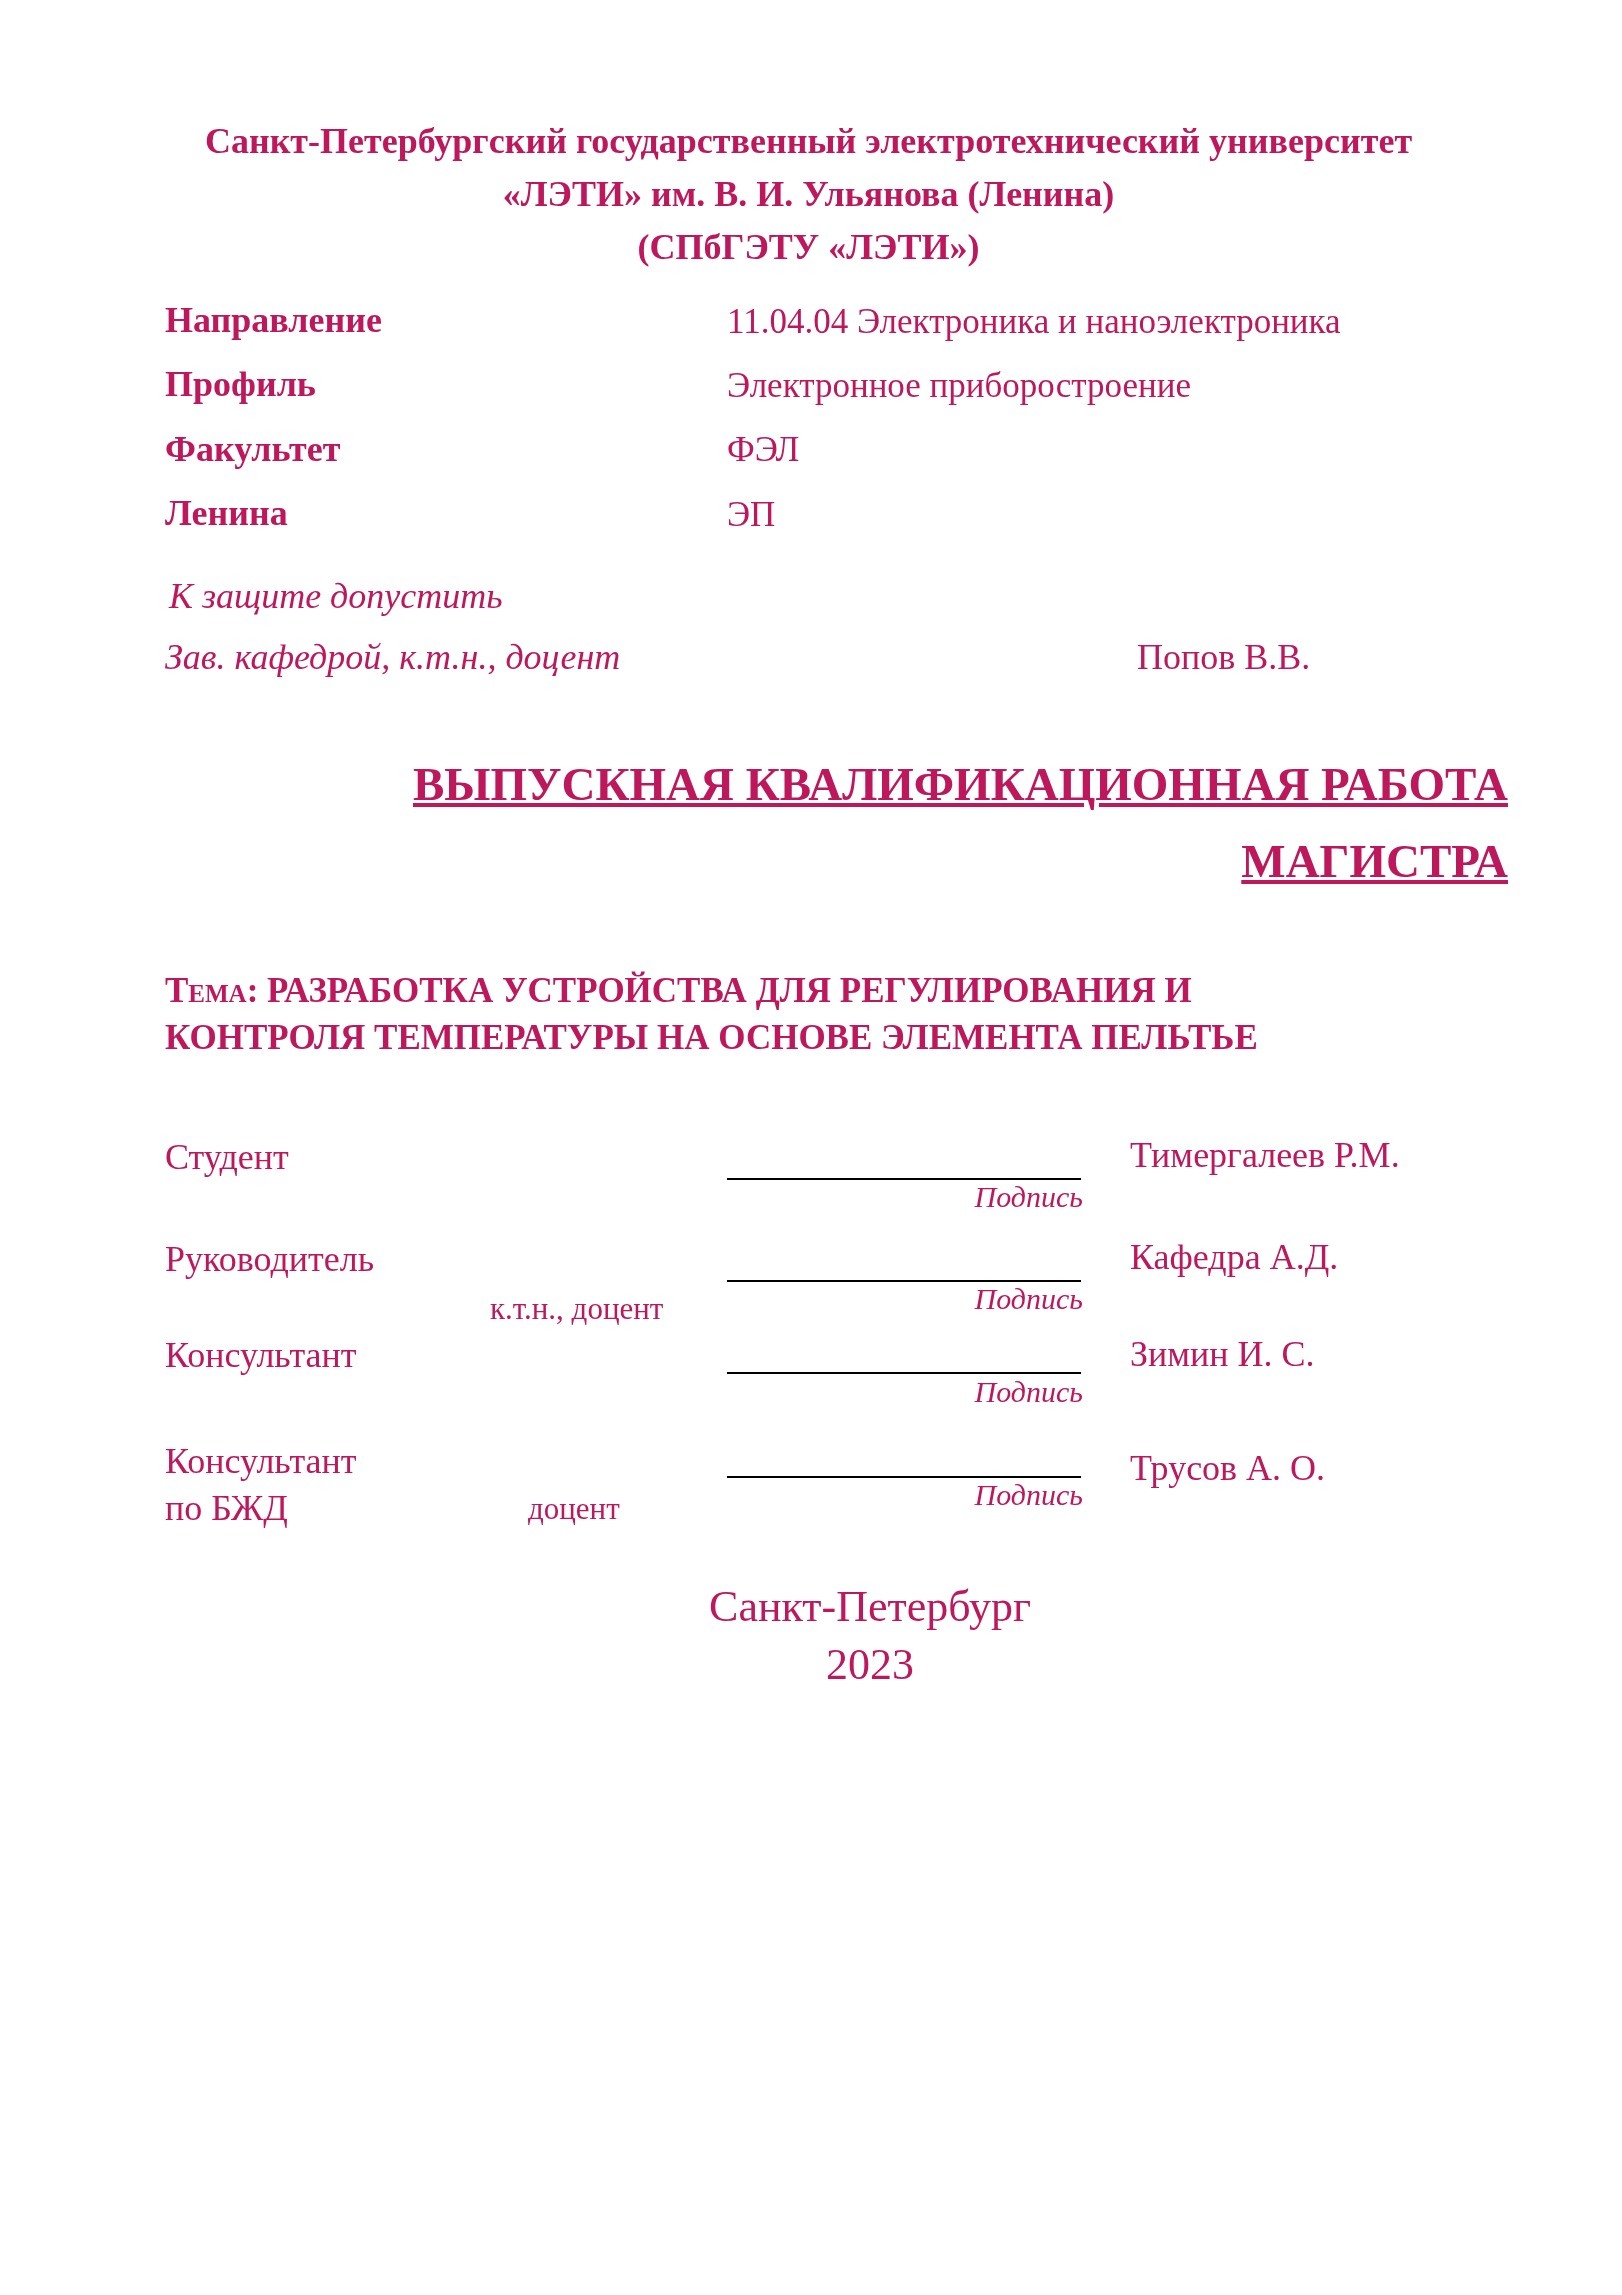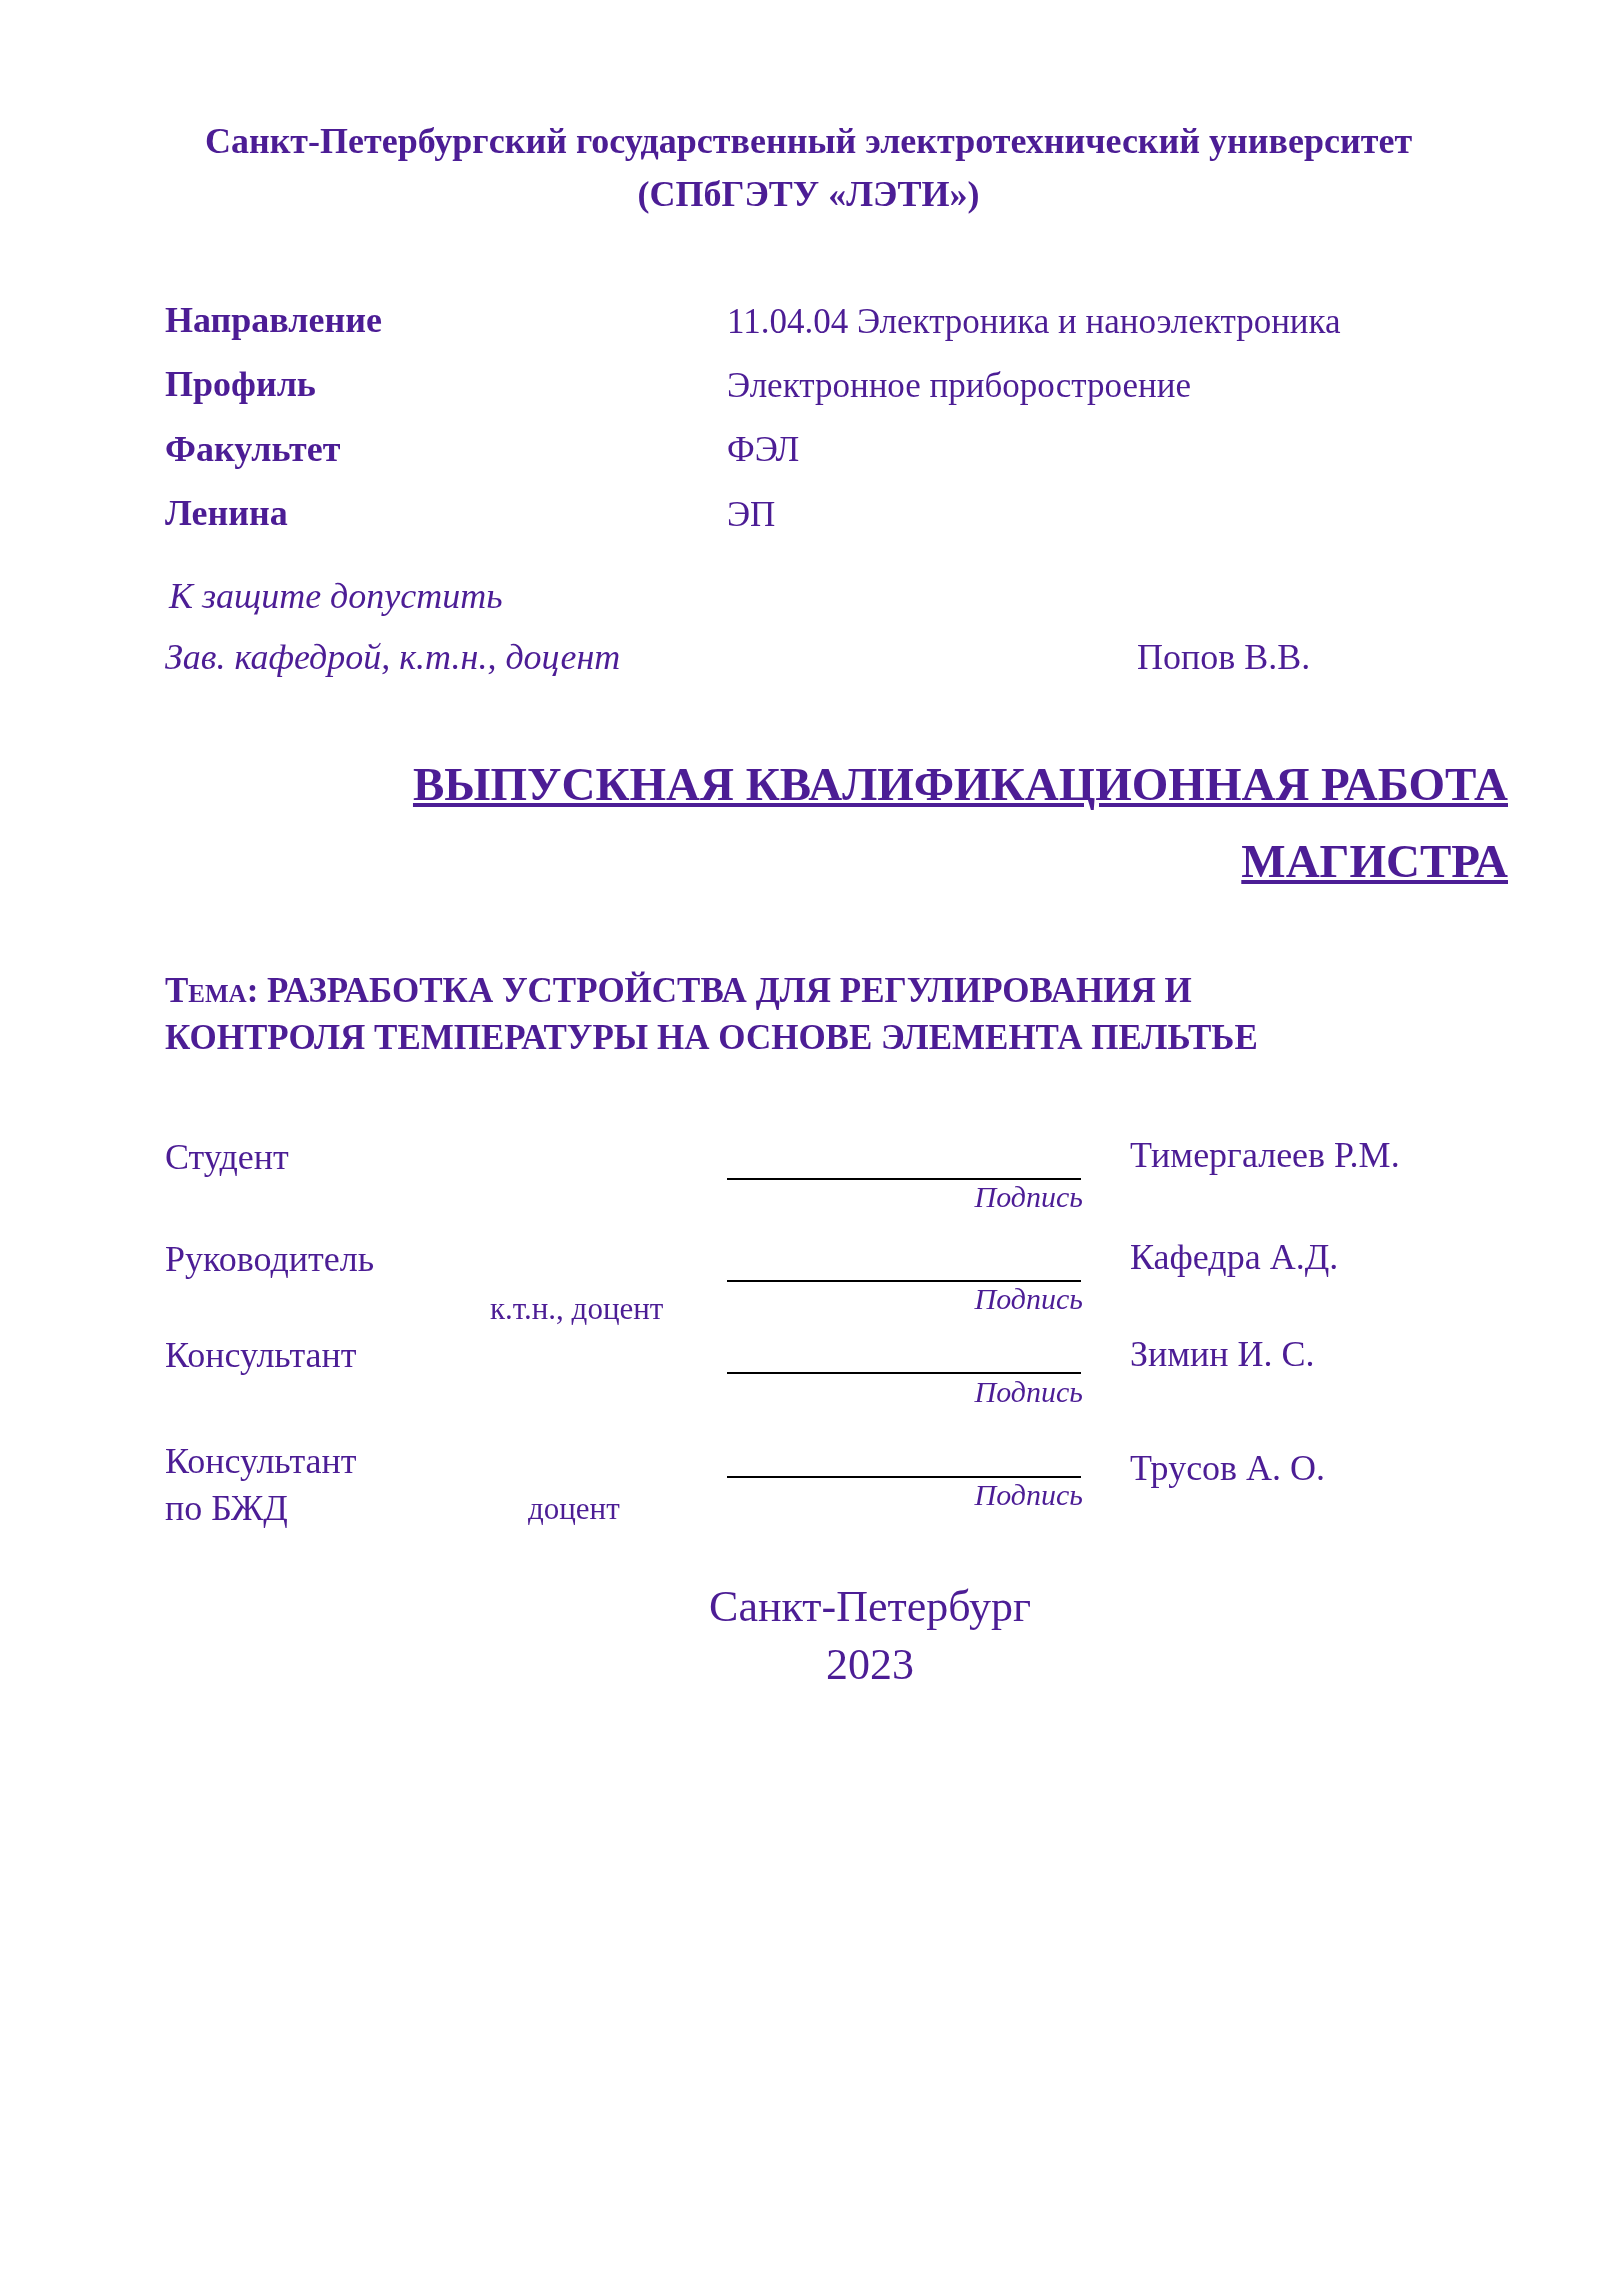--- a/index.html
+++ b/index.html
@@ -5,21 +5,21 @@
   html, body {
     margin: 0;
     padding: 0;
     background: #ffffff;
   }
   .page {
     position: relative;
     width: 1623px;
     height: 2295px;
     background: #ffffff;
-    color: #4c1d95;
+    color: #be185d;
     font-family: "Liberation Serif", "DejaVu Serif", serif;
     overflow: hidden;
   }
   .abs { position: absolute; }
 
   
   .uni-header {
     left: 141px; top: 115px; width: 1335px;
     text-align: center;
     font-weight: bold;
@@ -122,20 +122,21 @@
     line-height: 41px;
   }
 </style>
 </head>
 <body>
 
 <div class="page">
 
   <div class="abs uni-header">
     <div>Санкт-Петербургский государственный электротехнический университет</div>
+    <div>«ЛЭТИ» им. В. И. Ульянова (Ленина)</div>
     <div>(СПбГЭТУ «ЛЭТИ»)</div>
   </div>
 
   <div class="abs prog-label" style="top:300px">Направление</div>
   <div class="abs prog-value" style="top:301px">11.04.04 Электроника и наноэлектроника</div>
 
   <div class="abs prog-label" style="top:364px">Профиль</div>
   <div class="abs prog-value" style="top:365px">Электронное приборостроение</div>
 
   <div class="abs prog-label" style="top:429px">Факультет</div>

